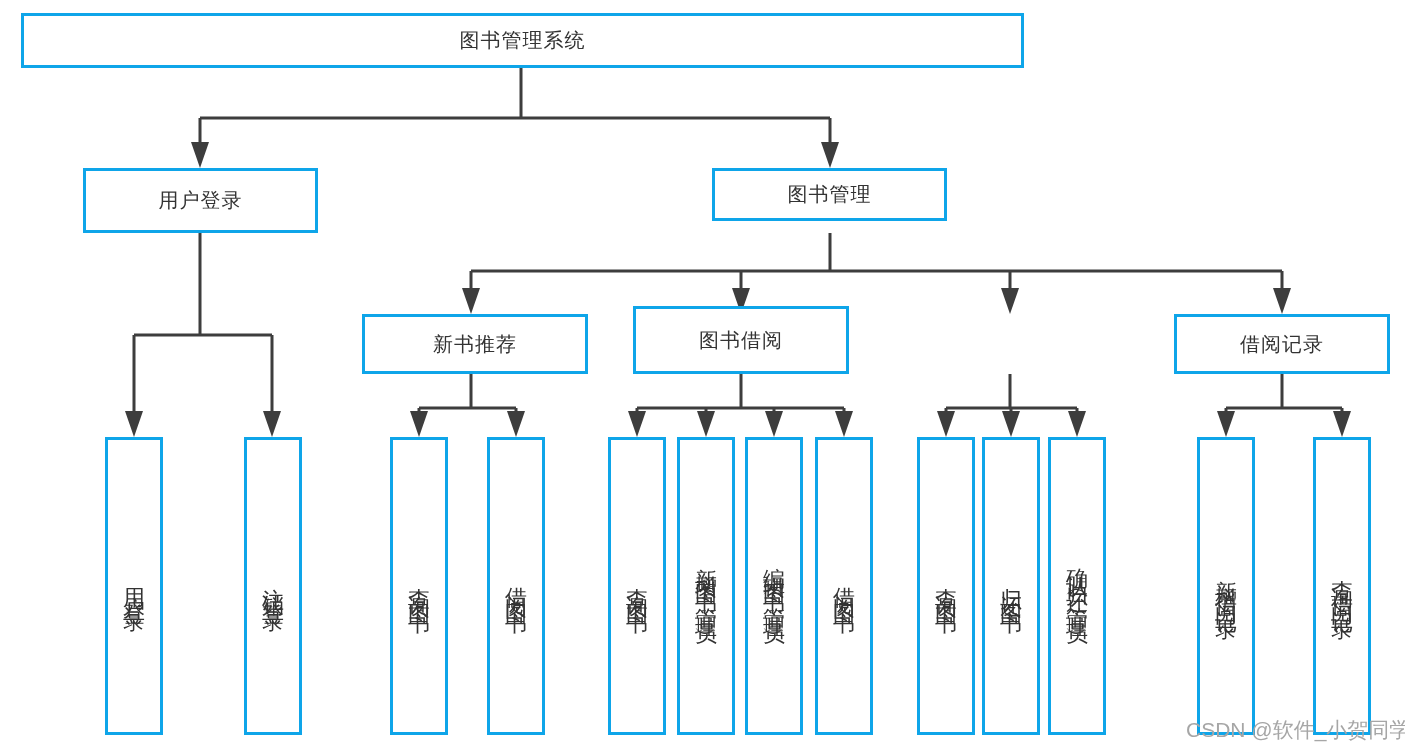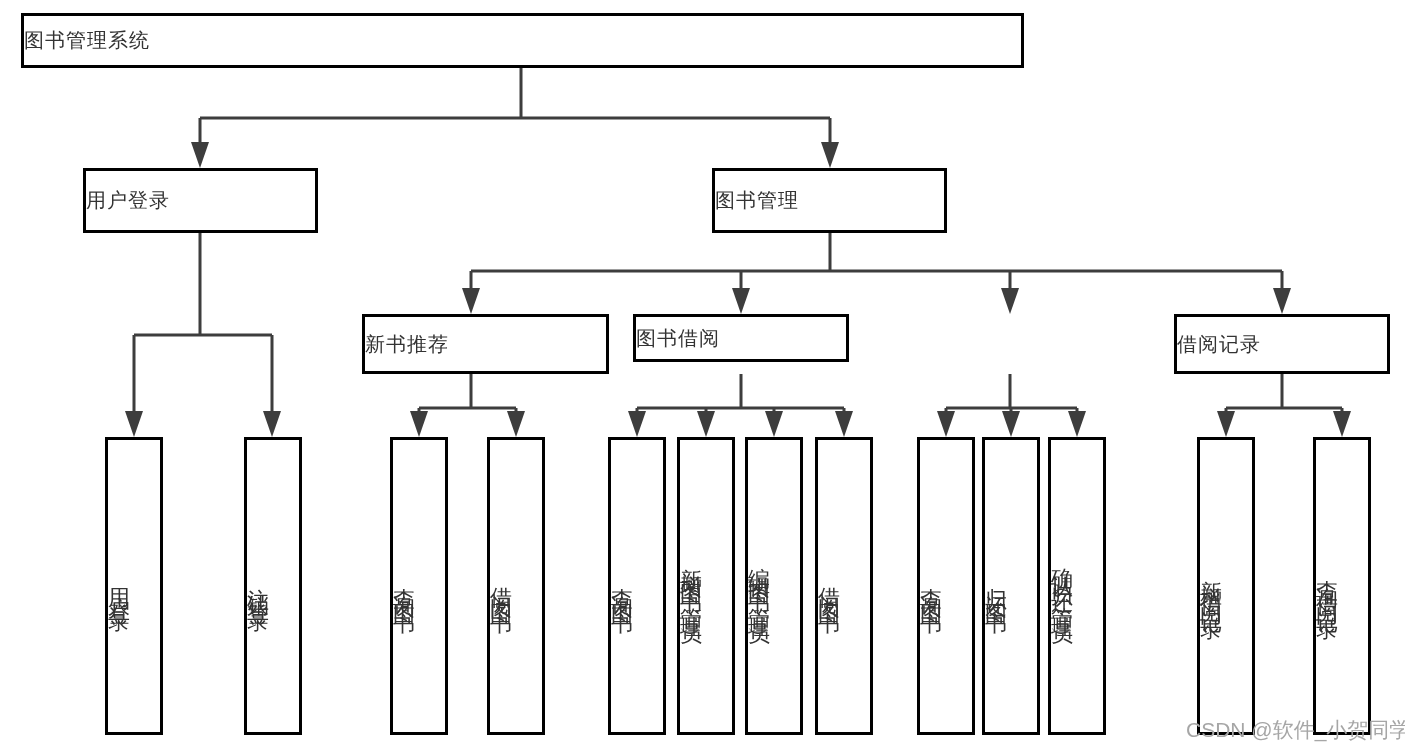--- a/index.html
+++ b/index.html
@@ -13,44 +13,45 @@
   }
   .connectors {
     position: absolute;
     left: 0; top: 0;
     width: 1405px; height: 747px;
     z-index: 1;
   }
   .node {
     position: absolute;
     box-sizing: border-box;
-    border: 3px solid #000000;
+    border: 3px solid #0ea5e9;
     background: #ffffff;
     color: #333333;
     display: flex;
     align-items: center;
+    justify-content: center;
     z-index: 2;
   }
   .node-h { font-size: 20px; letter-spacing: 1px; }
   .node-v { font-size: 22px; }
   .node-v .vtext {
     writing-mode: vertical-rl;
     text-orientation: mixed;
     letter-spacing: 8px;
     line-height: 1;
     white-space: nowrap;
   }
   
   .n-root   { left: 21px;   top: 13px;  width: 1003px; height: 55px; }
   
   .n-login  { left: 83px;   top: 168px; width: 235px;  height: 65px; }
-  .n-mgmt   { left: 712px;  top: 168px; width: 235px;  height: 65px; }
+  .n-mgmt   { left: 712px;  top: 168px; width: 235px;  height: 53px; }
   
-  .n-rec    { left: 362px;  top: 314px; width: 247px;  height: 60px; }
-  .n-borrow { left: 633px;  top: 314px; width: 216px;  height: 48px; }
+  .n-rec    { left: 362px;  top: 314px; width: 226px;  height: 60px; }
+  .n-borrow { left: 633px;  top: 306px; width: 216px;  height: 68px; }
   .n-cur    { left: 902px;  top: 314px; width: 216px;  height: 60px; }
   .n-hist   { left: 1174px; top: 314px; width: 216px;  height: 60px; }
   
   .leaf { top: 437px; width: 58px; height: 298px; }
   .x1  { left: 105px; }  .x2  { left: 244px; }
   .x3  { left: 390px; }  .x4  { left: 487px; }
   .x5  { left: 608px; }  .x6  { left: 677px; }
   .x7  { left: 745px; }  .x8  { left: 815px; }
   .x9  { left: 917px; }  .x10 { left: 982px; }
   .x11 { left: 1048px; } .x12 { left: 1197px; }

